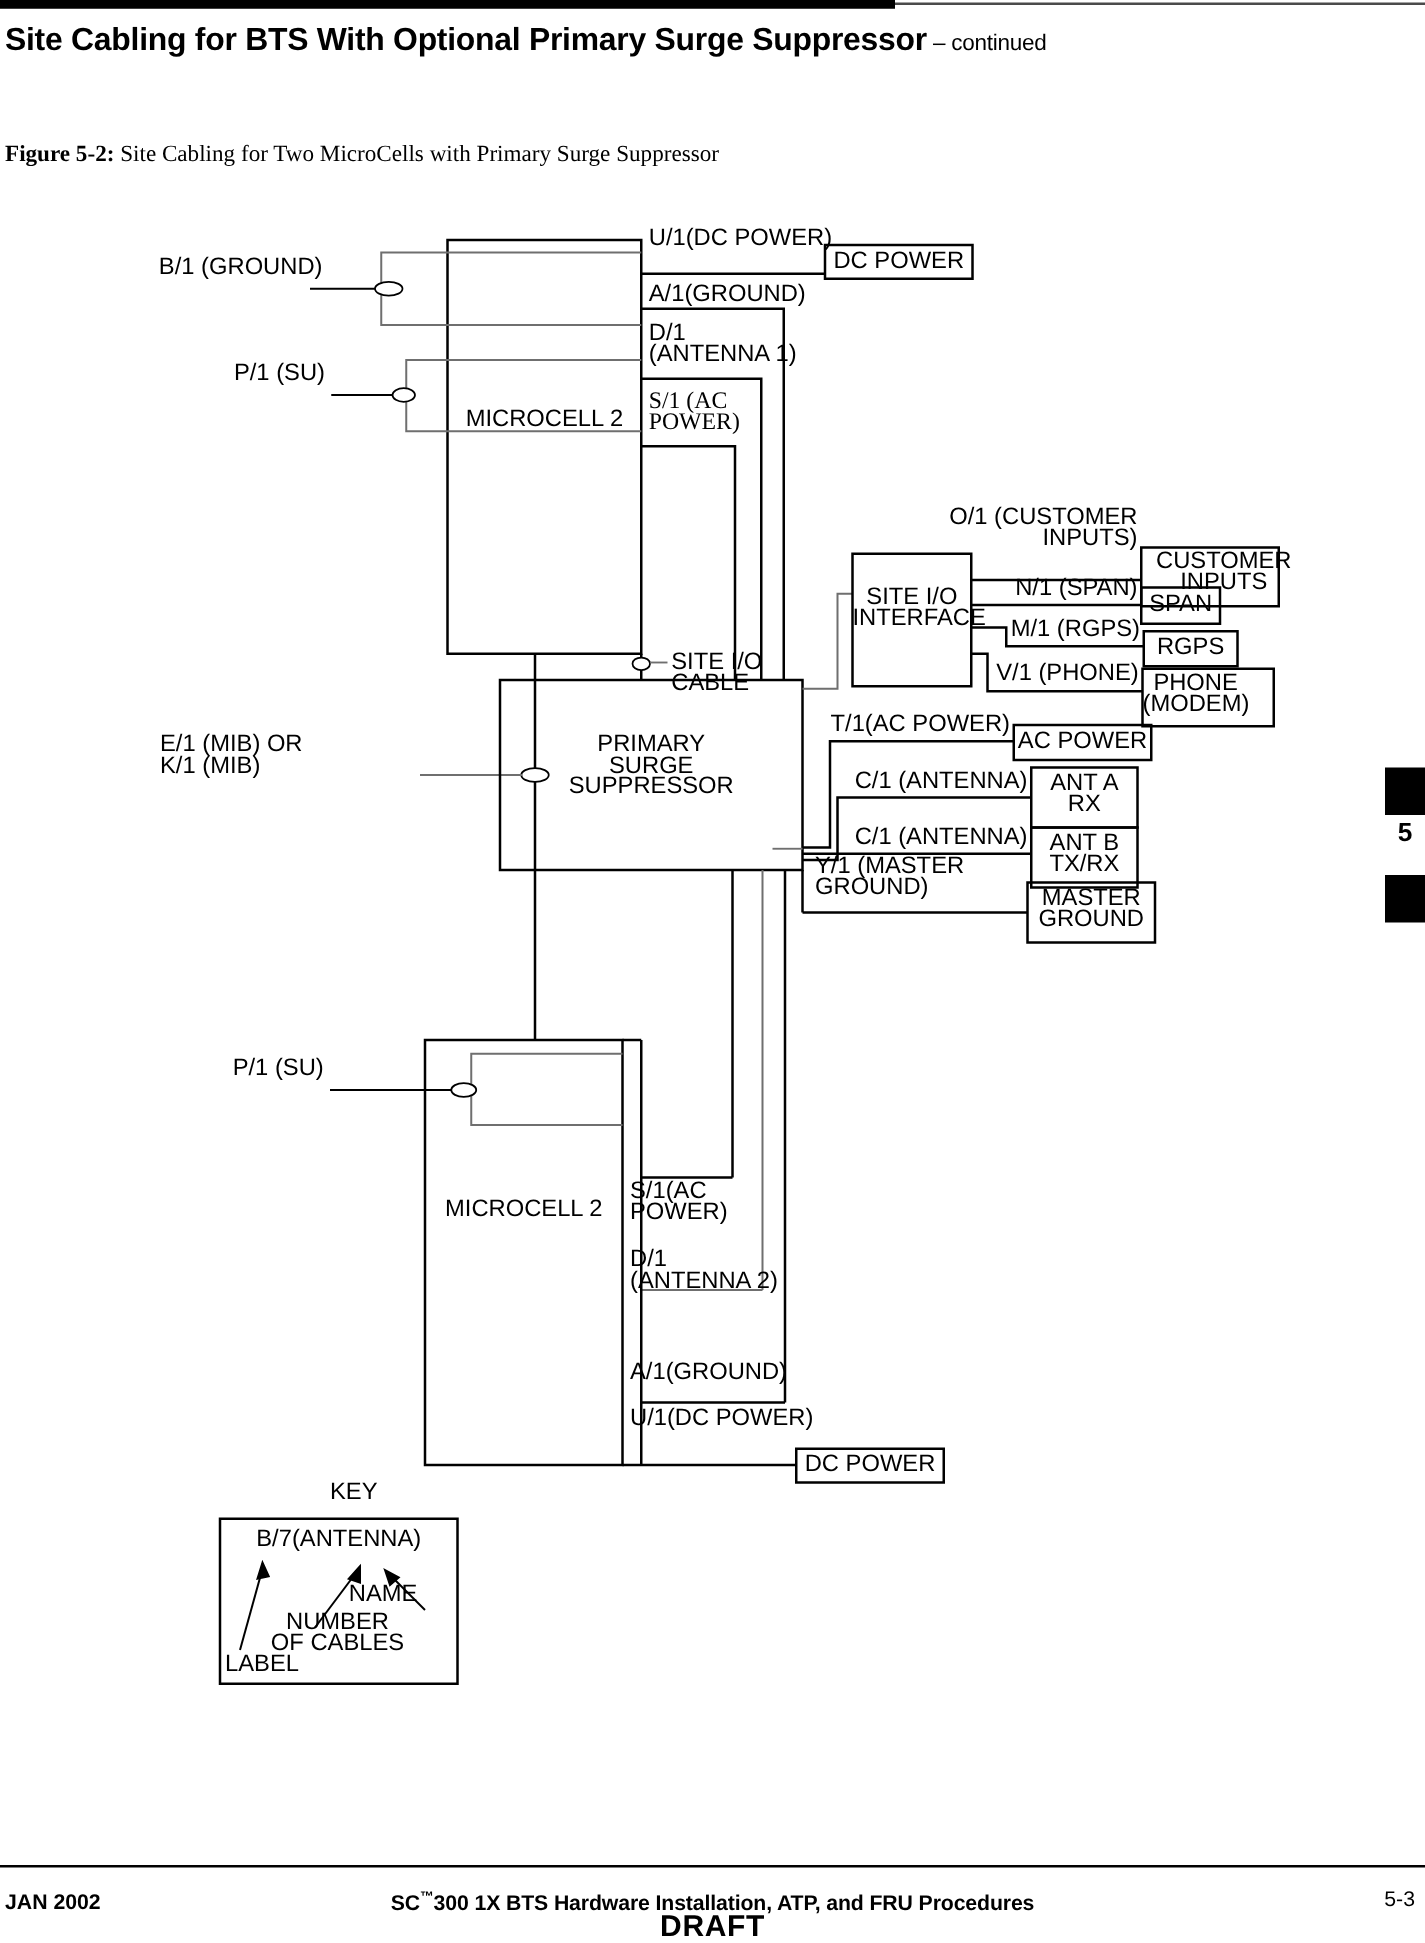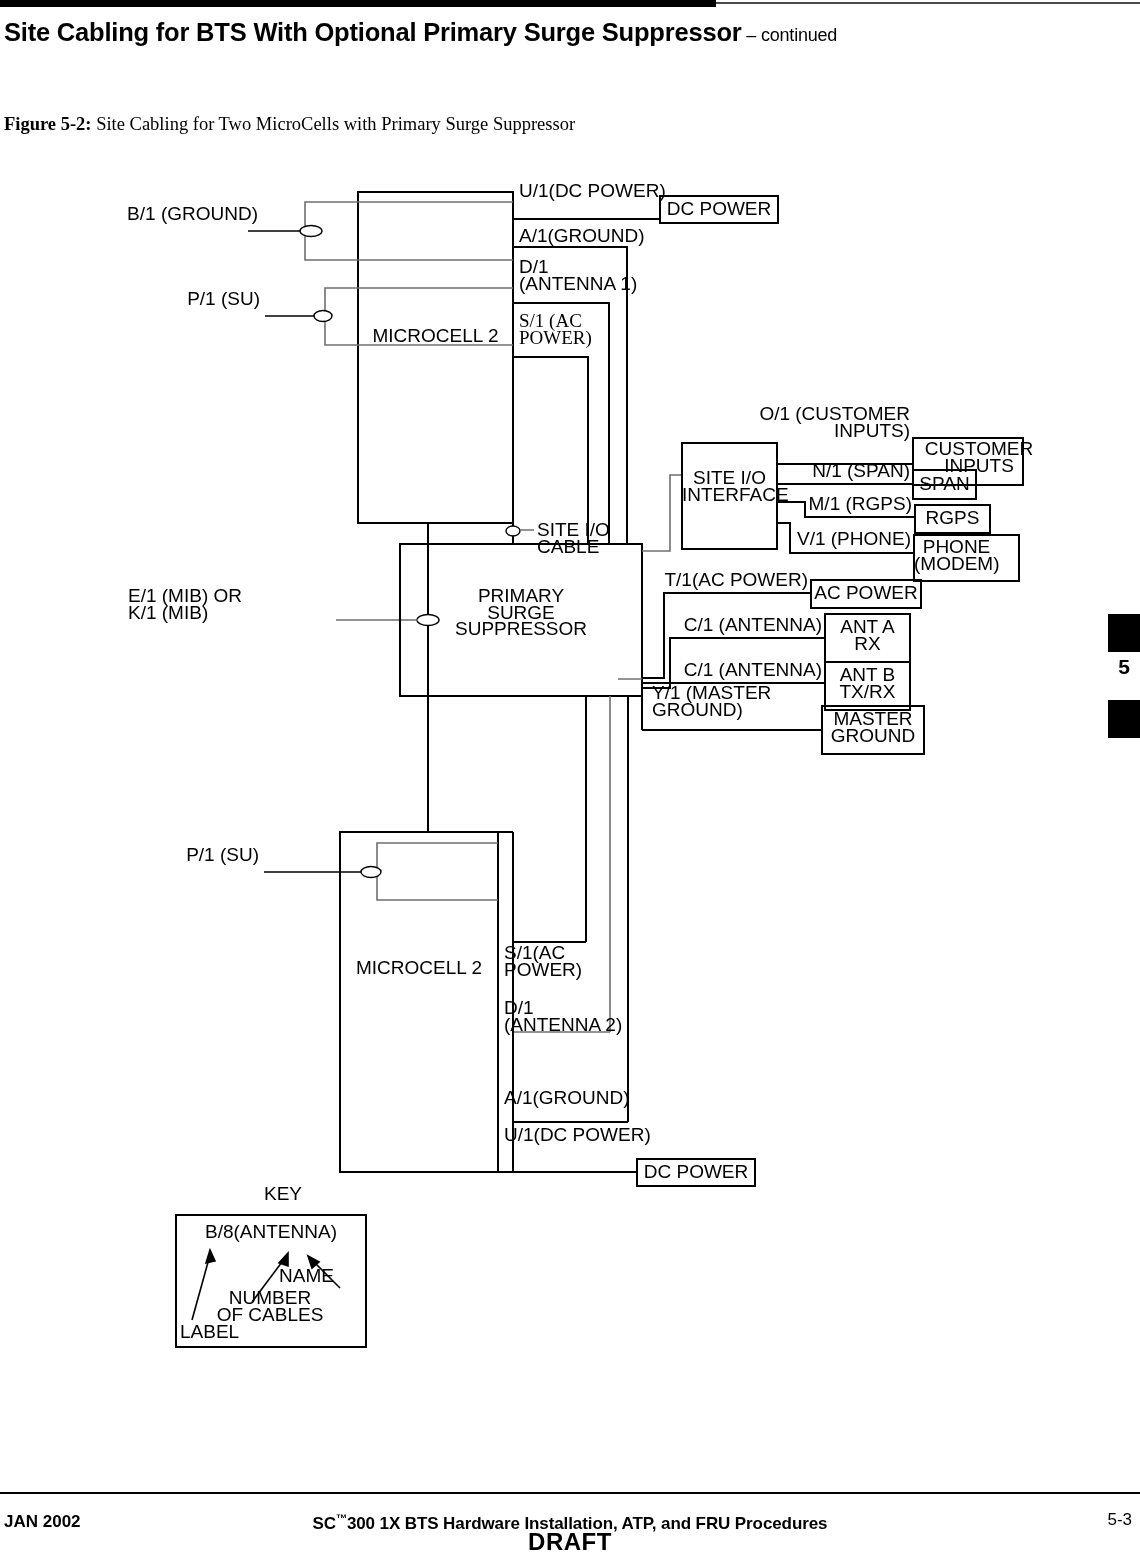--- a/index.html
+++ b/index.html
@@ -264,21 +264,21 @@
   <div class="dlabel ctr" style="left:811px; top:425px; width:110px;">AC POWER</div>
   <div class="dlabel ctr" style="left:825px; top:459px; width:85px;">ANT A
 RX</div>
   <div class="dlabel ctr" style="left:825px; top:507px; width:85px;">ANT B
 TX/RX</div>
   <div class="dlabel ctr" style="left:822px; top:551px; width:102px;">MASTER
 GROUND</div>
   <div class="dlabel ctr" style="left:637px; top:1004px; width:118px;">DC POWER</div>
 
   <div class="dlabel ctr" style="left:188px; top:1026px; width:190px;">KEY</div>
-  <div class="dlabel ctr" style="left:176px; top:1064px; width:190px;">B/8(ANTENNA)</div>
+  <div class="dlabel ctr" style="left:176px; top:1064px; width:190px;">B/7(ANTENNA)</div>
   <div class="dlabel" style="left:279px; top:1108px;">NAME</div>
   <div class="dlabel ctr" style="left:190px; top:1130px; width:160px;">NUMBER
 OF CABLES</div>
   <div class="dlabel" style="left:180px; top:1164px;">LABEL</div>
 
 </div>
 
 <div class="foot-rule"></div>
 <div class="foot-date">JAN 2002</div>
 <div class="foot-title"><span>SC</span><span class="tm">™</span><span>300 1X BTS Hardware Installation, ATP, and FRU Procedures</span></div>

